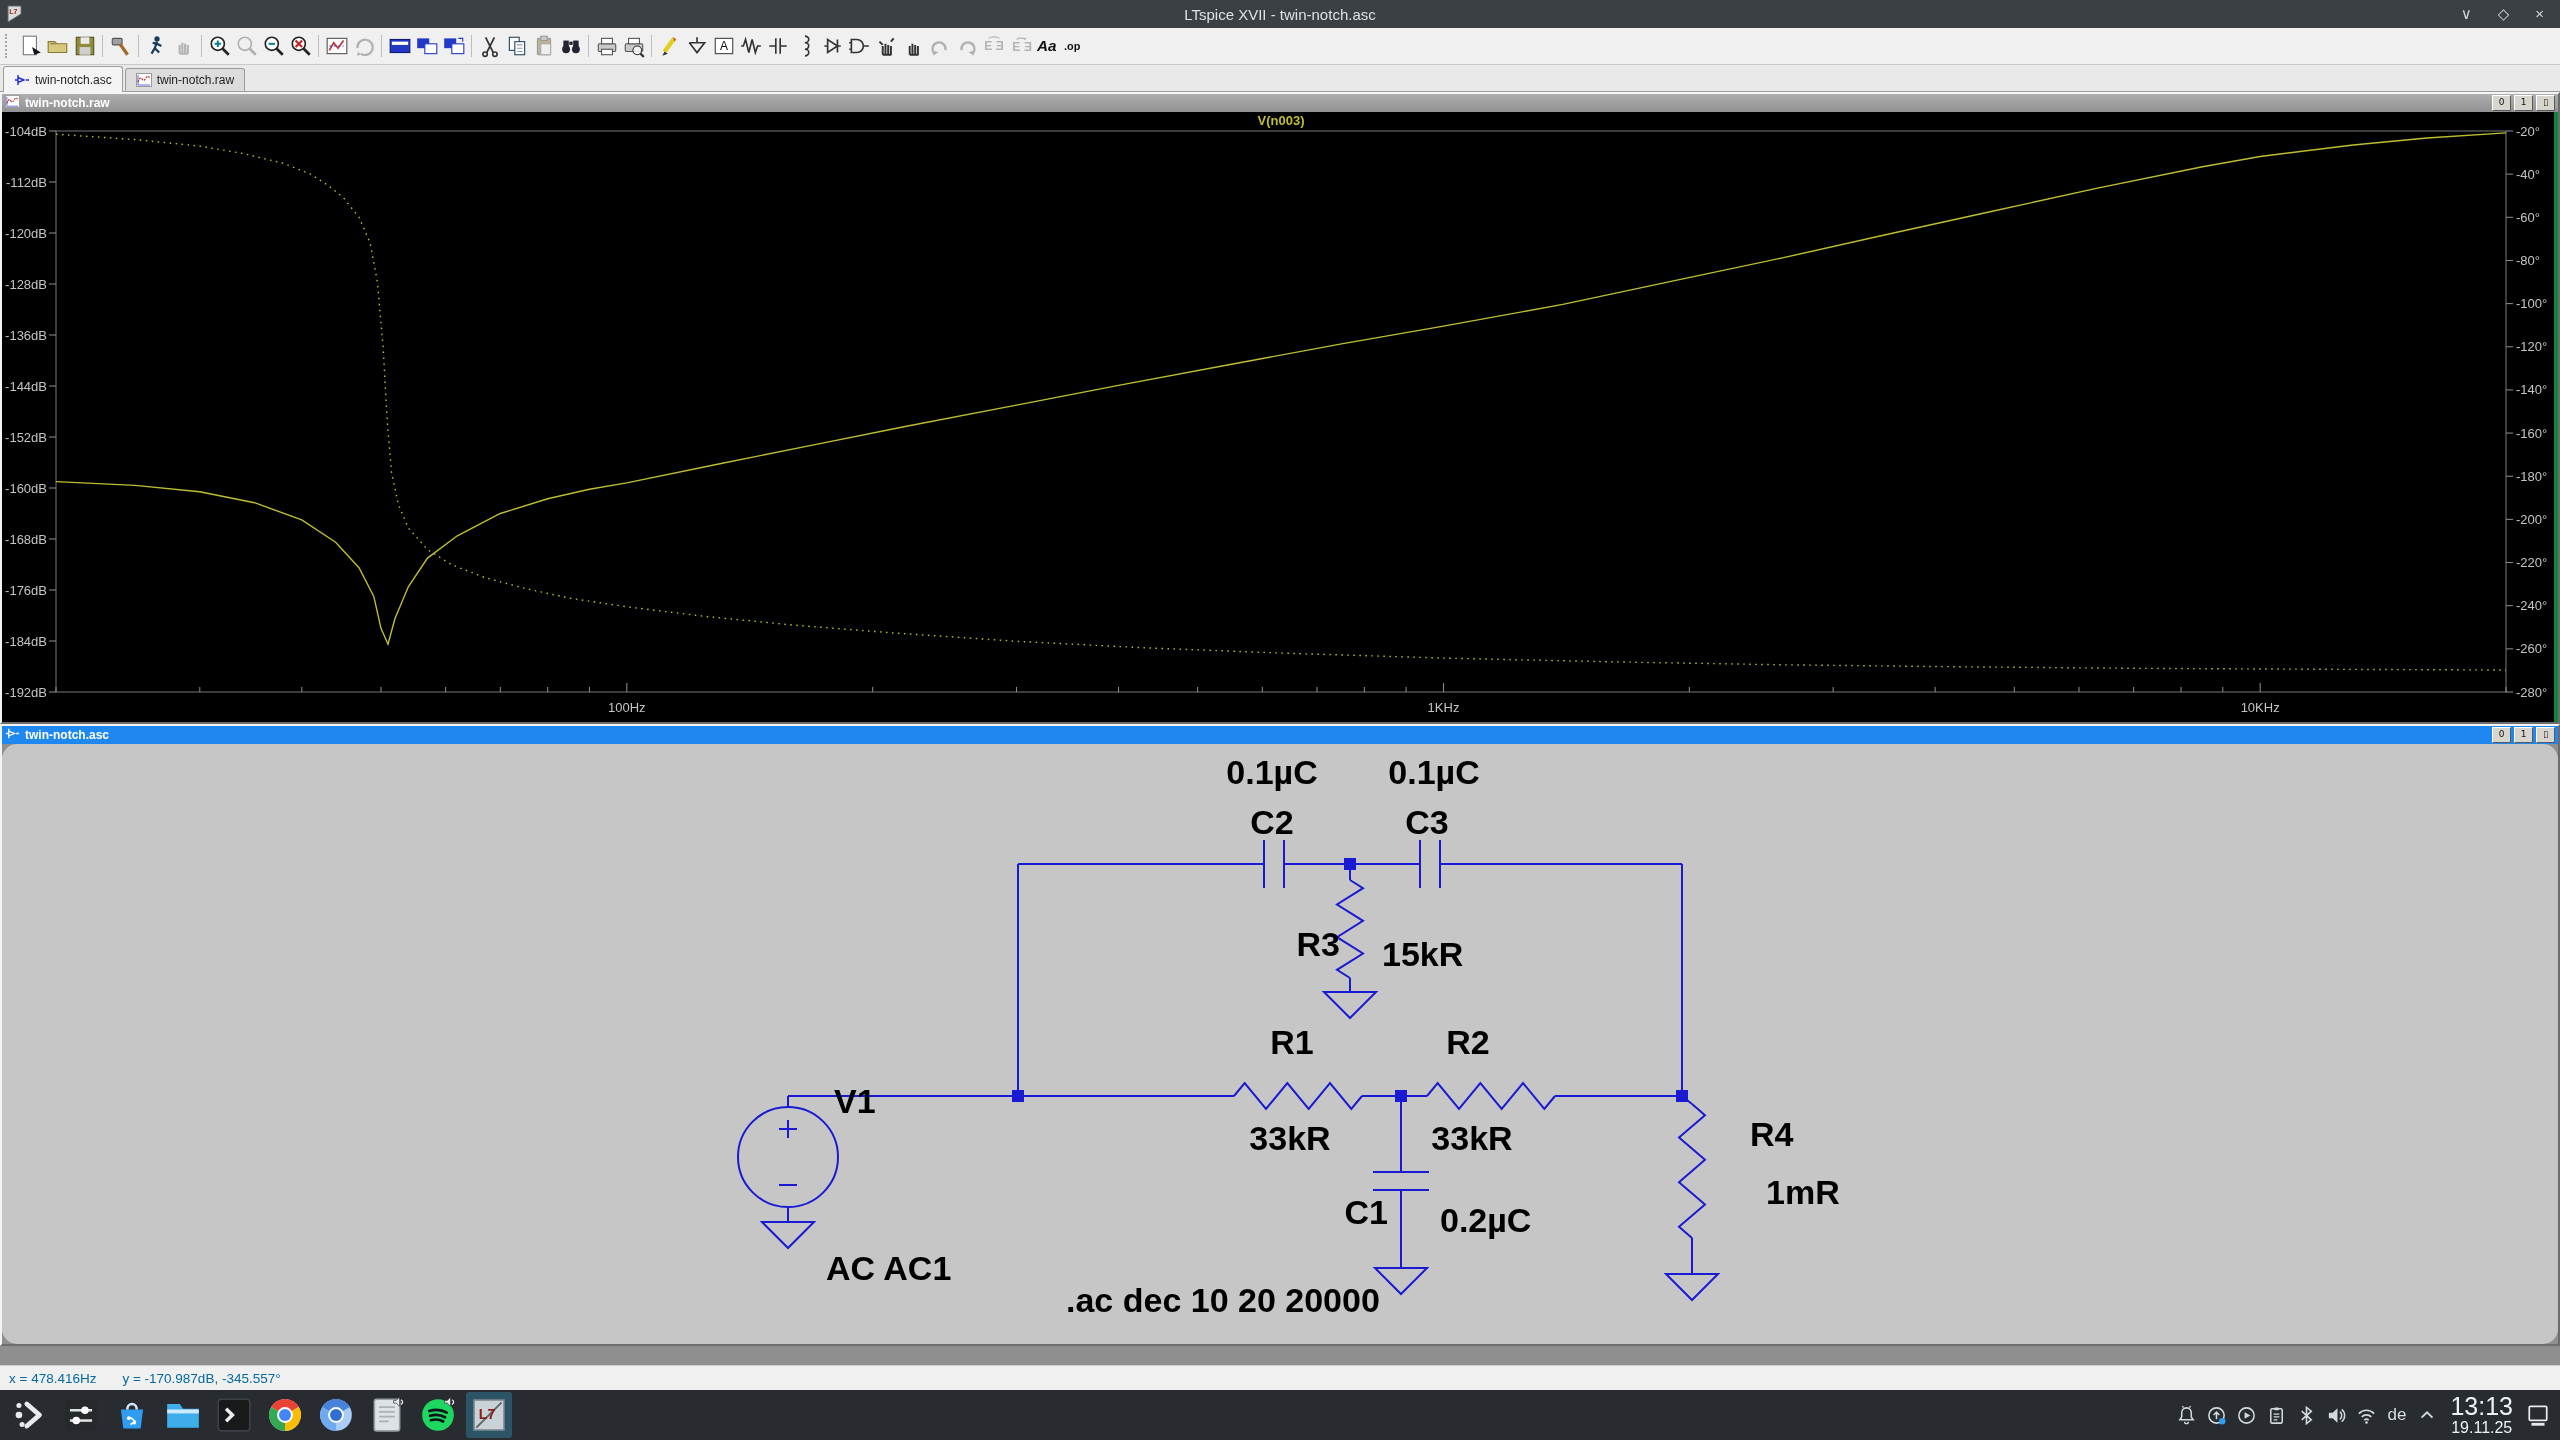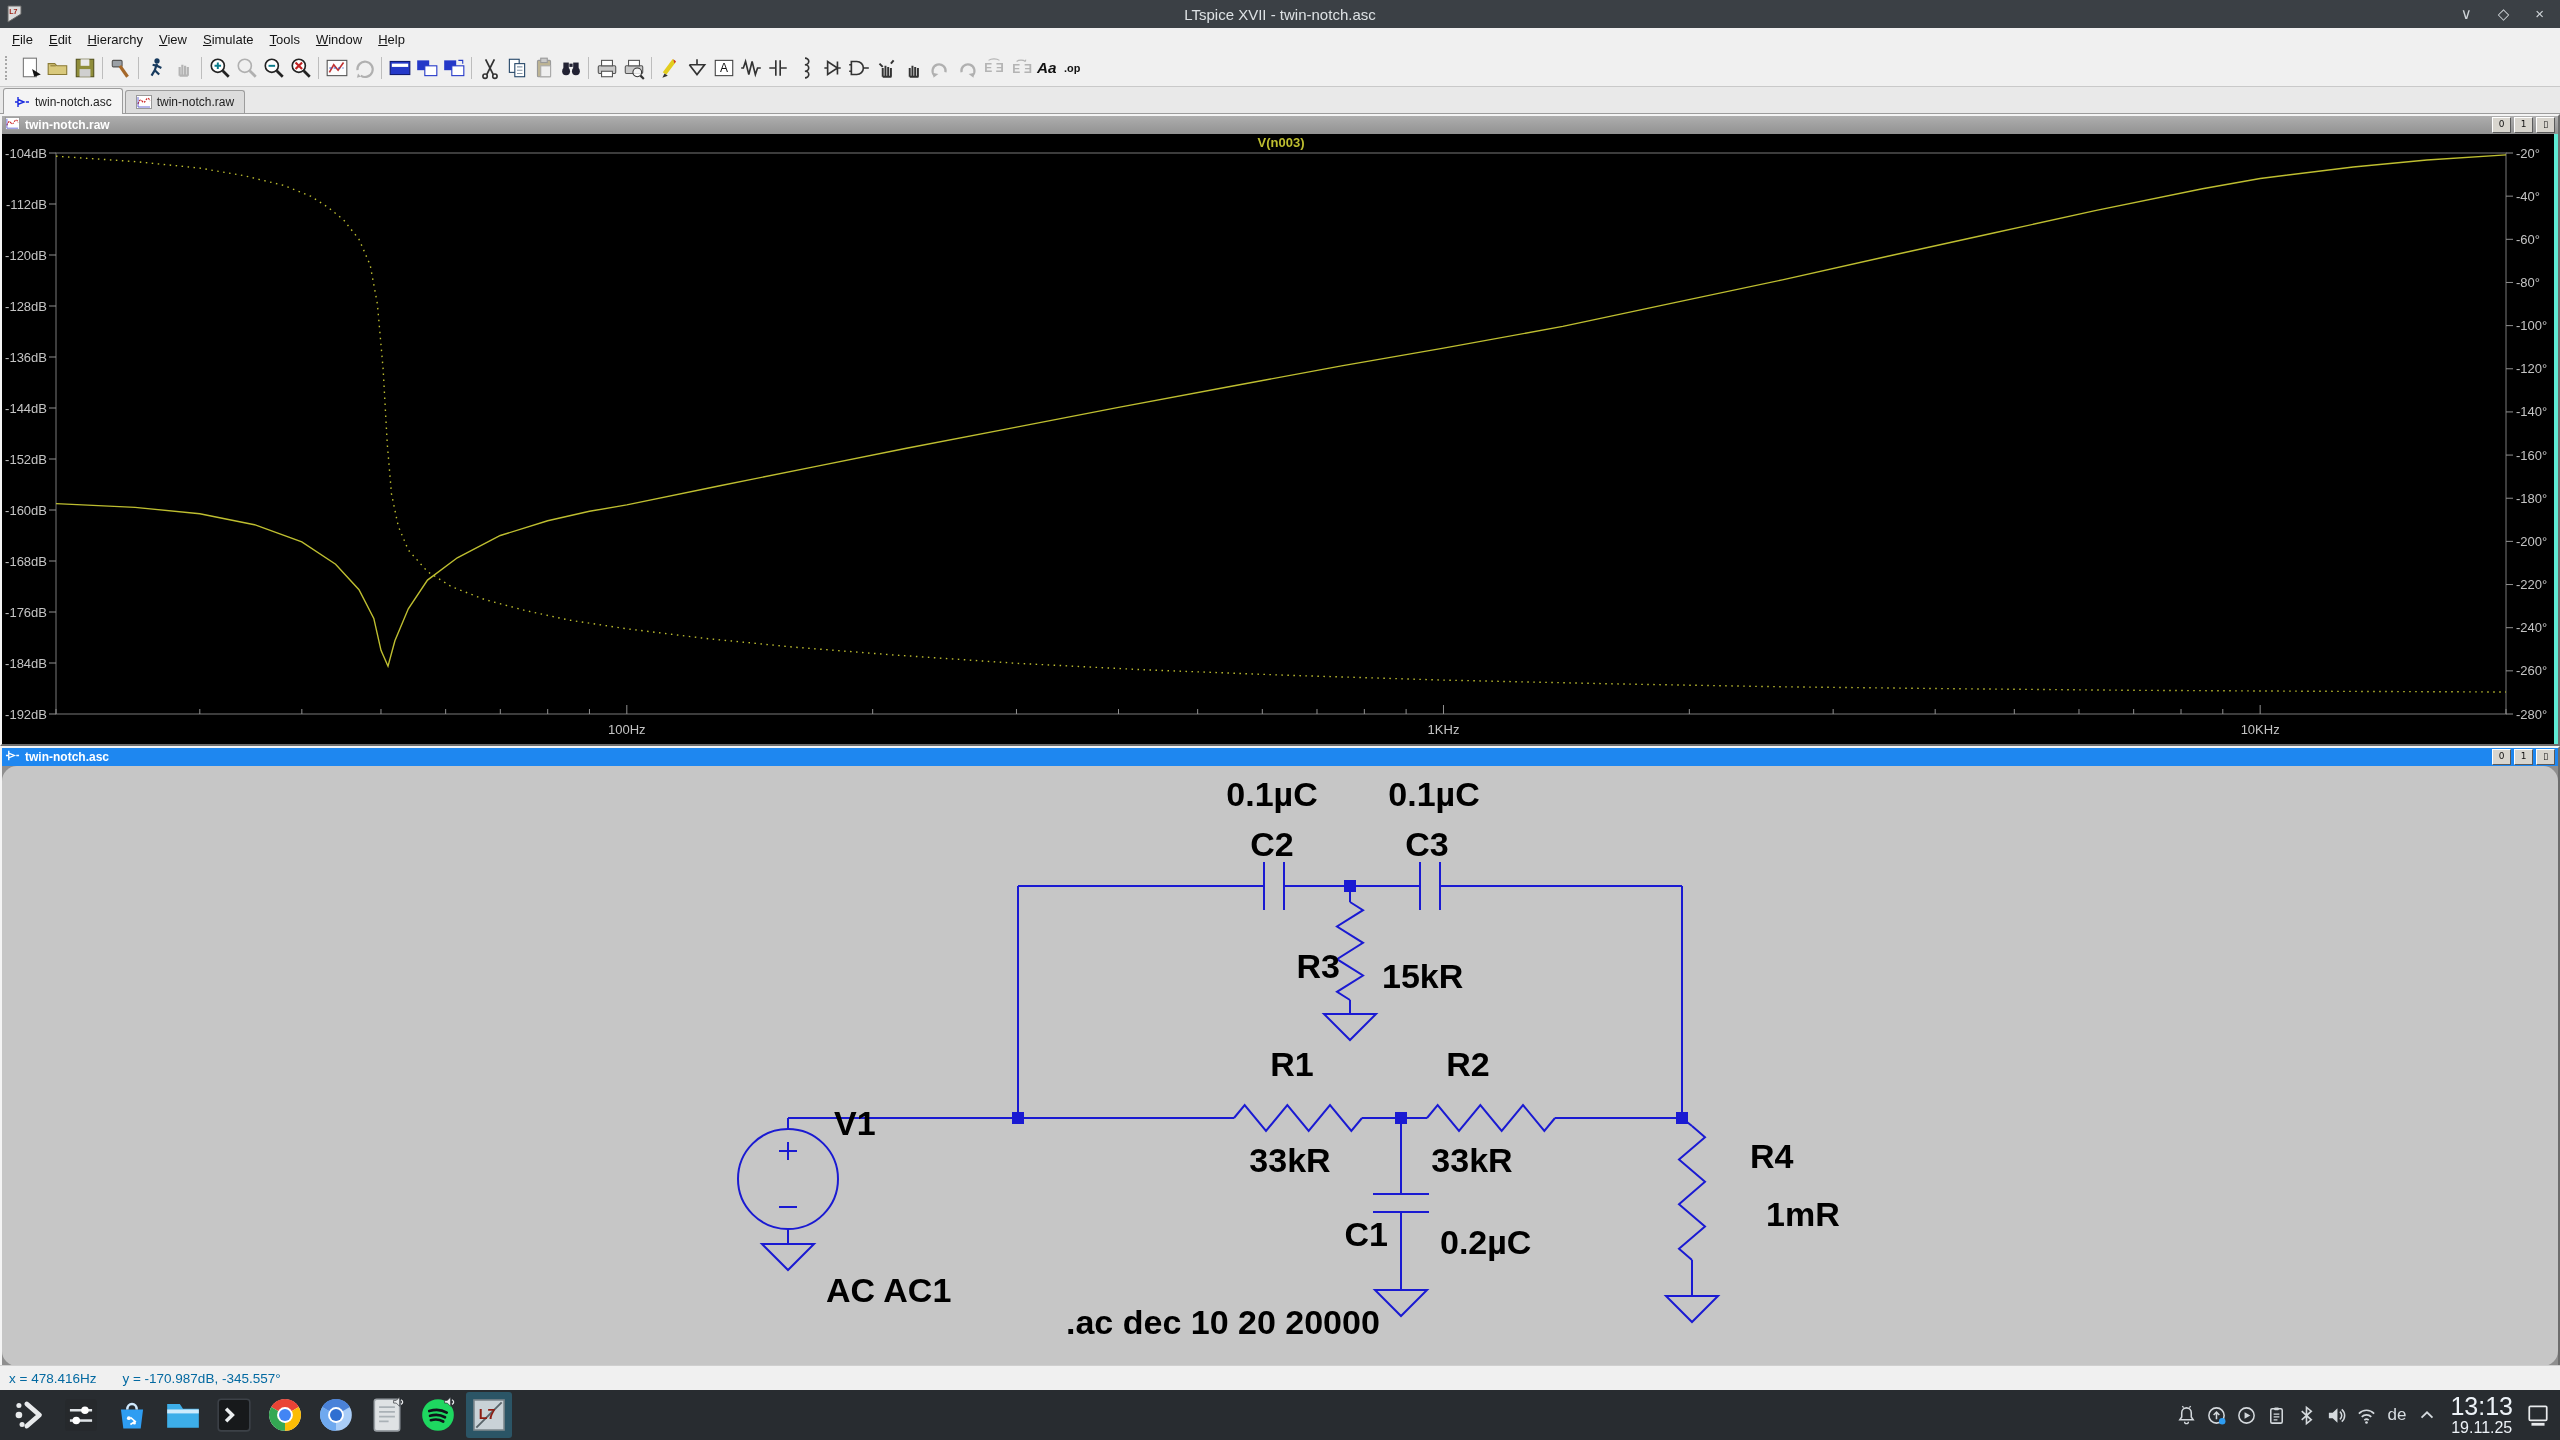--- a/index.html
+++ b/index.html
@@ -26,21 +26,21 @@
   #mdi{flex:1;background:#8f8f8f;display:flex;flex-direction:column;overflow:hidden;}
   .mdiwin{border:2px solid;border-color:#f4f4f4 #6d6d6d #6d6d6d #f4f4f4;box-sizing:border-box;width:100%;}
   #wave-win{height:632px;}
   #schem-win{height:622px;}
   .mdibar{height:18px;display:flex;align-items:center;gap:5px;padding:0 3px;}
   .mdibar.inactive{background:linear-gradient(#aeaeae,#929292);}
   .mdibar.active{background:#1e87f0;}
   .mdibar .t{font-size:12px;font-weight:bold;color:#fff;white-space:nowrap;}
   .mdibtns{margin-left:auto;display:flex;gap:3px;}
   .mdibtn{width:17px;height:14px;background:#d8d5ce;border:1px solid;border-color:#fff #5a5a5a #5a5a5a #fff;font-size:9px;line-height:12px;text-align:center;color:#111;font-family:"DejaVu Sans",sans-serif;}
-  #wave-content{height:610px;background:#5eead4;}
+  #wave-content{height:610px;background:#15803d;}
   #schem-content{height:600px;background:#c6c6c6;border-radius:15px;}
   
   #statusbar{height:24px;background:#f0f0f0;border-top:1px solid #cfcfcf;display:flex;align-items:center;font-size:13.5px;color:#0369a1;padding-left:9px;gap:26px;flex:0 0 auto;}
   
   #taskbar{height:50px;background:#282c30;display:flex;align-items:center;padding:0 7px;flex:0 0 auto;}
   #launchers{display:flex;align-items:center;gap:5px;}
   .task{width:46px;height:46px;display:flex;align-items:center;justify-content:center;border-radius:3px;}
   .task.active{background:#2b5566;}
   .tbspacer{flex:1;}
   #tray{display:flex;align-items:center;}
@@ -64,30 +64,20 @@
         </svg>
     </span>
     <span class="title">LTspice XVII - twin-notch.asc</span>
     <span id="wincontrols">
         <span>∨</span>
         <span>◇</span>
         <span>×</span>
       </span>
   </div>
 
-  <div id="menubar">
-      <div class="mi"><u>F</u>ile</div>
-      <div class="mi"><u>E</u>dit</div>
-      <div class="mi"><u>H</u>ierarchy</div>
-      <div class="mi"><u>V</u>iew</div>
-      <div class="mi"><u>S</u>imulate</div>
-      <div class="mi"><u>T</u>ools</div>
-      <div class="mi"><u>W</u>indow</div>
-      <div class="mi"><u>H</u>elp</div>
-    </div>
 
   <div id="toolbar">
       <span class="tbhandle"></span>
       <div class="tb">
         <svg width="24" height="24" viewBox="0 0 22 22">
           <rect x="4" y="2" width="12" height="17" fill="#fff" stroke="#777"></rect>
           <path d="M12,12 l8,5 -6,2 z" fill="#111"></path>
         </svg>
       </div>
       <div class="tb">

